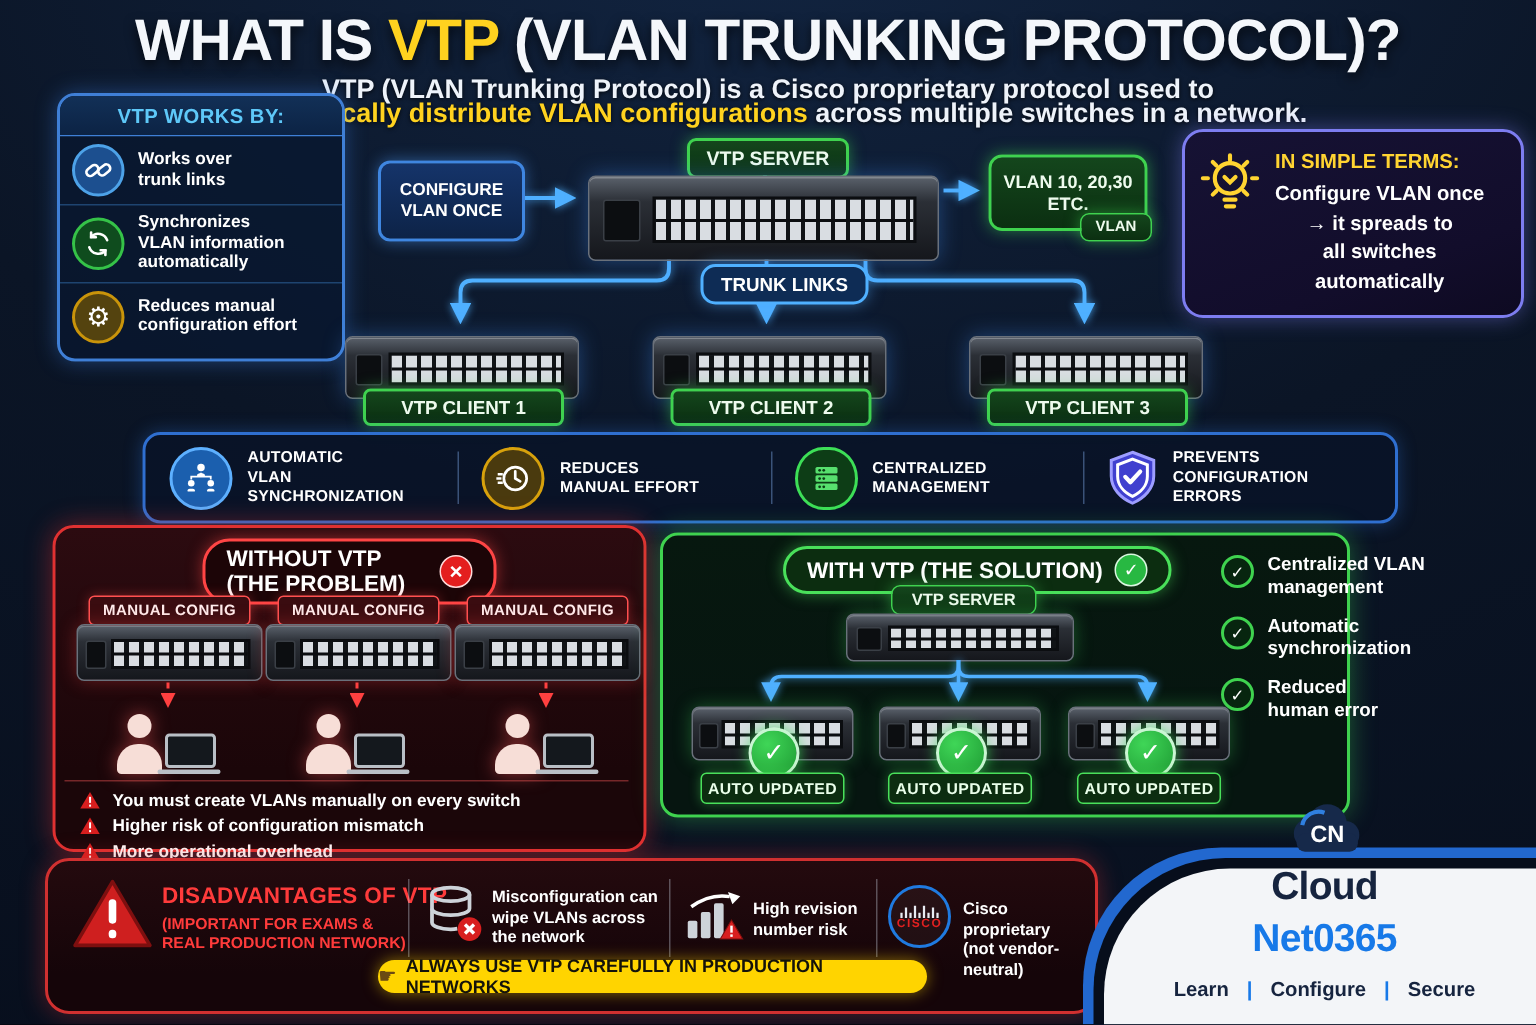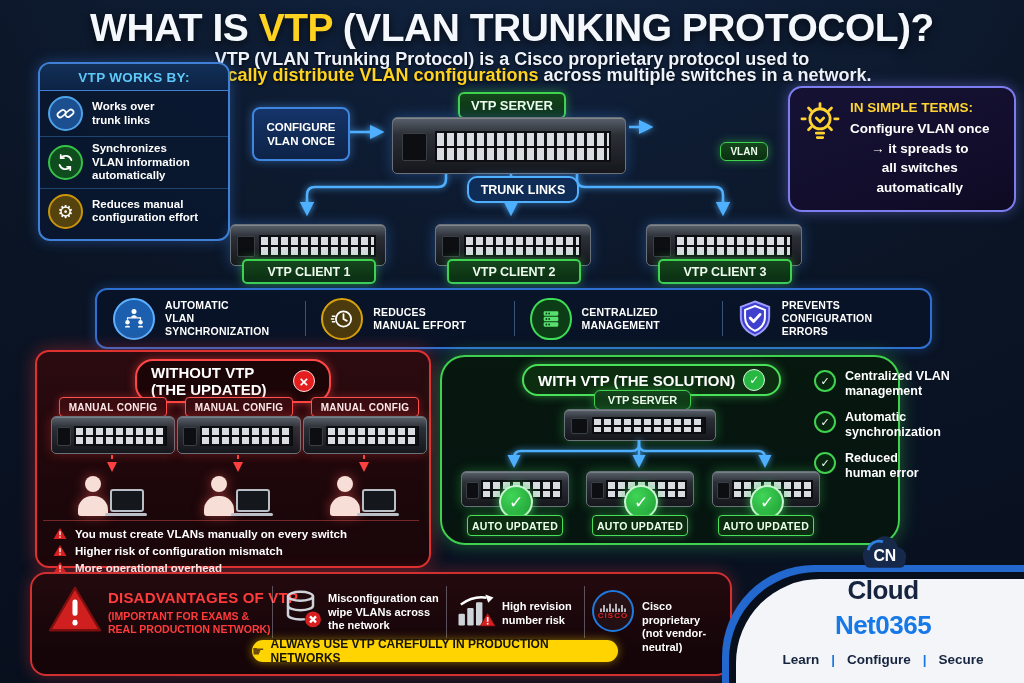--- a/index.html
+++ b/index.html
@@ -67,21 +67,21 @@
   .person-group{width:84px;height:46px;}
   .person{position:absolute;left:8px;bottom:2px;width:30px;height:40px;filter:drop-shadow(0 0 6px rgba(255,90,90,.5));}
   .person::before{content:"";position:absolute;top:0;left:7px;width:16px;height:16px;border-radius:50%;background:#f7ded7;}
   .person::after{content:"";position:absolute;bottom:0;left:0;width:30px;height:20px;border-radius:14px 14px 3px 3px;background:#f7ded7;}
   .laptop{position:absolute;right:10px;bottom:6px;width:30px;height:19px;background:#14181d;border:2px solid #b9bfc6;border-radius:3px;}
   .laptop::after{content:"";position:absolute;left:-7px;bottom:-6px;width:42px;height:3px;background:#b9bfc6;border-radius:2px;}
   .problems{position:absolute;left:6px;right:10px;top:168px;border-top:1px solid rgba(255,90,90,.4);padding-top:4px;}
   .prob-row{display:flex;align-items:center;gap:8px;padding:1px 0 1px 10px;color:#fff;font-weight:bold;font-size:11.5px;height:15px;}
 
   
-  .withp{left:440px;top:355px;width:460px;height:190px;background:linear-gradient(180deg,#07180f,#061510 70%);border:2.5px solid #3fd24f;border-radius:25px;box-shadow:0 0 18px rgba(60,210,80,.4);box-sizing:border-box;}
+  .withp{left:440px;top:355px;width:460px;height:190px;background:linear-gradient(180deg,#07180f,#061510 70%);border:2.5px solid #3fd24f;border-radius:12px;box-shadow:0 0 18px rgba(60,210,80,.4);box-sizing:border-box;}
   .wp-head{left:80px;transform:none;}
   .auto-label{position:absolute;width:94px;height:19px;top:158px;background:#0c2d10;border:1.5px solid #49e05a;border-radius:4px;color:#eaffea;font-weight:bold;font-size:10.5px;display:flex;align-items:center;justify-content:center;letter-spacing:.3px;box-shadow:0 0 8px rgba(73,224,90,.4);}
   .ok-circ{position:absolute;width:30px;height:30px;border-radius:50%;background:radial-gradient(circle at 35% 30%,#3fd657,#1e9a33);border:2px solid #c9f6d2;color:#fff;font-weight:bold;font-size:17px;display:flex;align-items:center;justify-content:center;box-shadow:0 0 10px rgba(60,220,90,.8);}
   .benefits{position:absolute;left:372px;top:12px;width:172px;}
   .benefit{display:flex;align-items:flex-start;gap:9px;margin-bottom:11px;}
   .bck{width:18px;height:18px;border-radius:50%;border:2px solid #3fd24f;background:#07250f;color:#fff;font-size:11px;font-weight:bold;display:flex;align-items:center;justify-content:center;flex:0 0 auto;margin-top:1px;}
   .benefit-label{color:#fff;font-weight:bold;font-size:12.5px;line-height:15px;}
 
   
   .disadv{left:30px;top:572px;width:702px;height:104px;background:linear-gradient(180deg,#240a0e,#150509 75%);border:2.5px solid #d03030;border-radius:16px;box-shadow:0 0 16px rgba(210,45,45,.4);box-sizing:border-box;padding-left:22px;}
@@ -167,20 +167,22 @@
     </div>
   </div>
 
   <div class="abs bluebox" style="left:252px;top:107px;width:94px;height:50px;font-size:11.5px;line-height:14px" data-bind="diagram.configure_label">CONFIGURE
 VLAN ONCE</div>
   <div class="abs greenpill" style="left:458px;top:92px;width:104px;height:23px;font-size:13px" data-bind="diagram.server_label">VTP SERVER</div>
   <div class="abs switch" style="left:392px;top:117px;width:232px;height:55px">
       <div class="sw-left"></div>
       <div class="sw-ports"></div>
     </div>
+  <div class="abs greenpill" style="left:659px;top:103px;width:102px;height:47px;font-size:12px;line-height:15px;border-radius:9px" data-bind="diagram.vlan_box">VLAN 10, 20,30
+ETC.</div>
   <div class="abs greenpill" style="left:720px;top:142px;width:46px;height:17px;font-size:10px;border-width:1.5px" data-bind="diagram.vlan_badge">VLAN</div>
   <div class="abs bluepill" style="left:467px;top:176px;width:108px;height:23px;font-size:12.5px" data-bind="diagram.trunk_label">TRUNK LINKS</div>
 
   <div class="abs switch" style="left:230px;top:224px;width:154px;height:40px">
       <div class="sw-left"></div>
       <div class="sw-ports"></div>
     </div>
   <div class="abs switch" style="left:435px;top:224px;width:154px;height:40px">
       <div class="sw-left"></div>
       <div class="sw-ports"></div>
@@ -273,21 +275,21 @@
           </svg>
       </span>
       <span class="feat-label" data-bind="features.items.3.label">PREVENTS
 CONFIGURATION
 ERRORS</span>
     </div>
   </div>
 
   <div class="abs without">
     <div class="panel-head ph-red">
-      <span data-bind="without_vtp.heading">WITHOUT VTP (THE UPDATED)</span>
+      <span data-bind="without_vtp.heading">WITHOUT VTP (THE PROBLEM)</span>
       <span class="badge-circ bc-red" data-bind="icons.cross">×</span>
     </div>
     <div class="mc-label" style="left:22px" data-bind="without_vtp.manual_config_label">MANUAL CONFIG</div>
     <div class="mc-label" style="left:148px" data-bind="without_vtp.manual_config_label">MANUAL CONFIG</div>
     <div class="mc-label" style="left:274px" data-bind="without_vtp.manual_config_label">MANUAL CONFIG</div>
     <div class="switch red abs" style="left:14px;top:64px;width:122px;height:36px">
         <div class="sw-left"></div>
         <div class="sw-ports"></div>
       </div>
     <div class="switch red abs" style="left:140px;top:64px;width:122px;height:36px">

